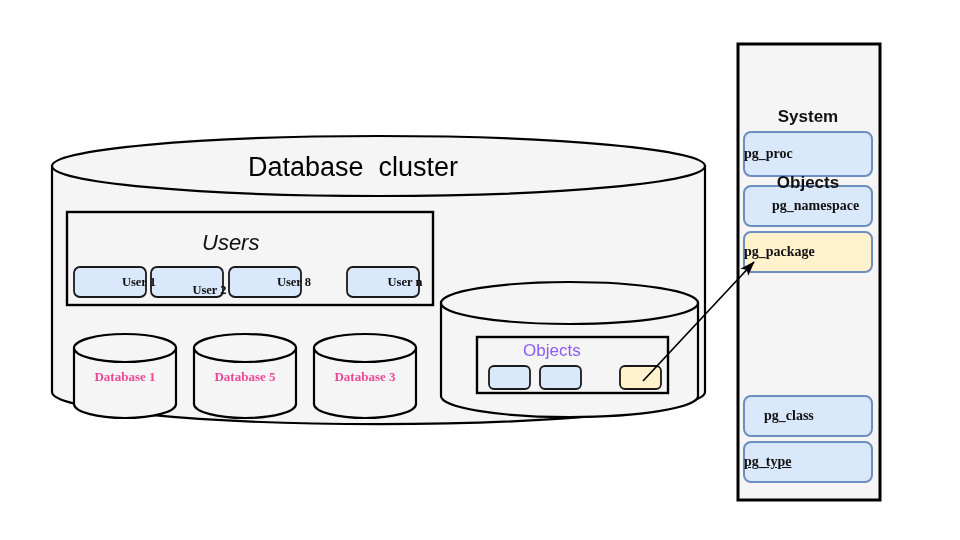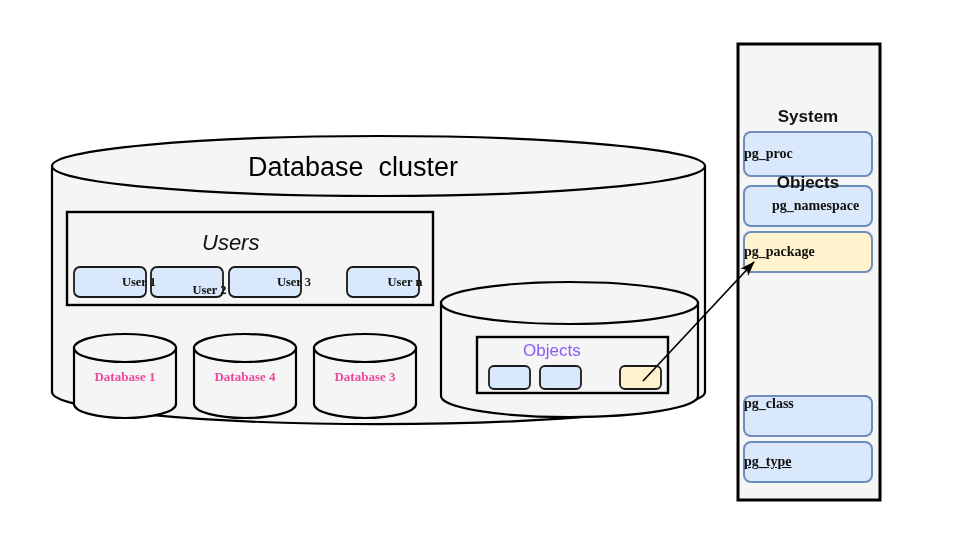--- a/index.html
+++ b/index.html
@@ -115,31 +115,31 @@
   </svg>
 
   <div class="txt cluster-title">Database  cluster</div>
 
   <div class="txt users-title">Users</div>
 
   <div class="txt objects-title">Objects</div>
 
   <div class="txt chip-label" style="left:74px;top:275px;width:72px;">User 1</div>
   <div class="txt chip-label" style="left:151px;top:283px;width:59px;">User 2</div>
-  <div class="txt chip-label" style="left:229px;top:275px;width:72px;">User 3</div>
+  <div class="txt chip-label" style="left:229px;top:275px;width:72px;">User 8</div>
   <div class="txt chip-label" style="left:347px;top:275px;width:58px;">User n</div>
 
   <div class="txt db-label" style="left:70px;top:369px;">Database 1</div>
-  <div class="txt db-label" style="left:190px;top:369px;">Database 4</div>
+  <div class="txt db-label" style="left:190px;top:369px;">Database 5</div>
   <div class="txt db-label" style="left:310px;top:369px;">Database 3</div>
 
   <div class="txt cat-title">
     <div>System</div>
     <div>Objects</div>
   </div>
 
   <div class="txt cat-label" style="left:744px;top:146px;">pg_proc</div>
   <div class="txt cat-label" style="left:772px;top:198px;">pg_namespace</div>
   <div class="txt cat-label" style="left:744px;top:244px;">pg_package</div>
-  <div class="txt cat-label" style="left:744px;top:396px;">pg_class</div>
+  <div class="txt cat-label" style="left:744px;top:408px;padding-left:20px;">pg_class</div>
   <div class="txt cat-label" style="left:744px;top:454px;text-decoration:underline;">pg_type</div>
 
 </div>
 
 </body></html>

